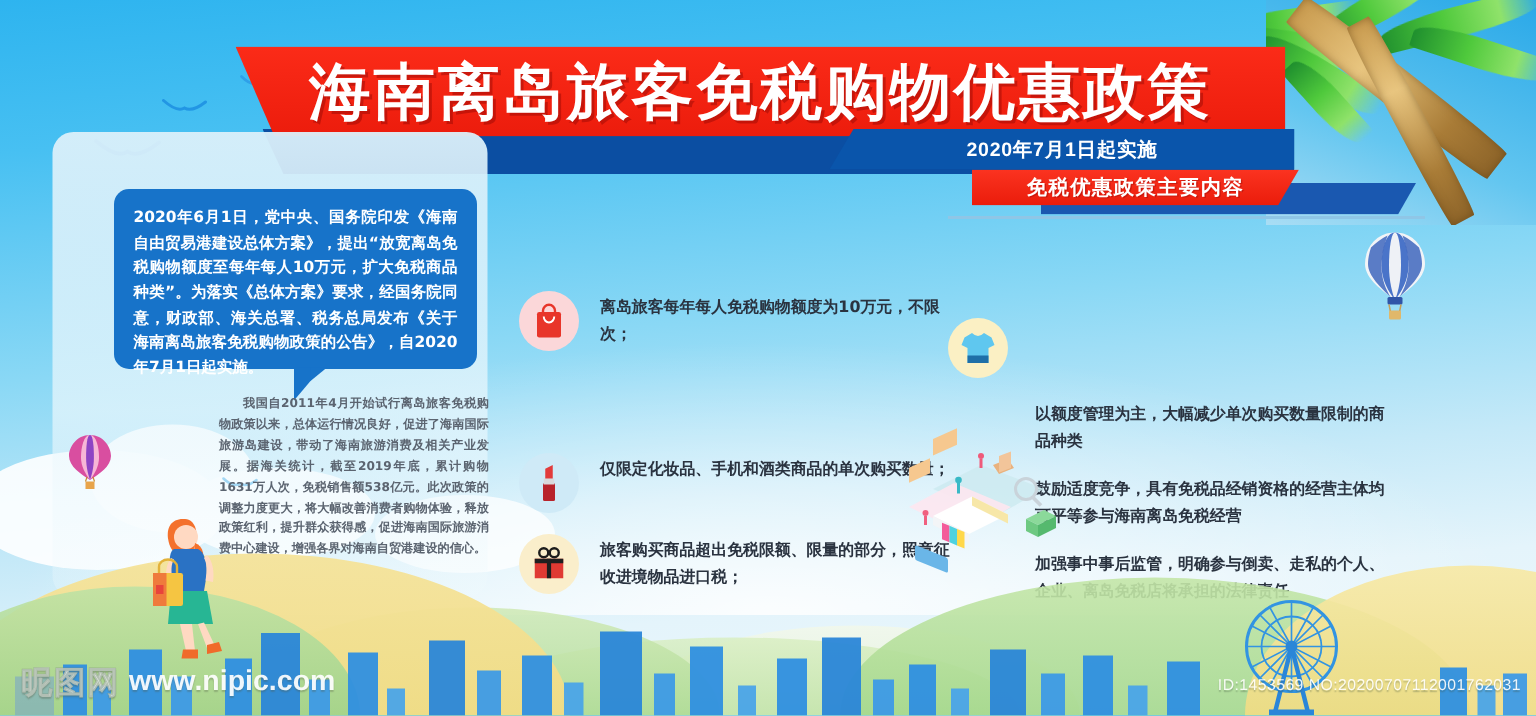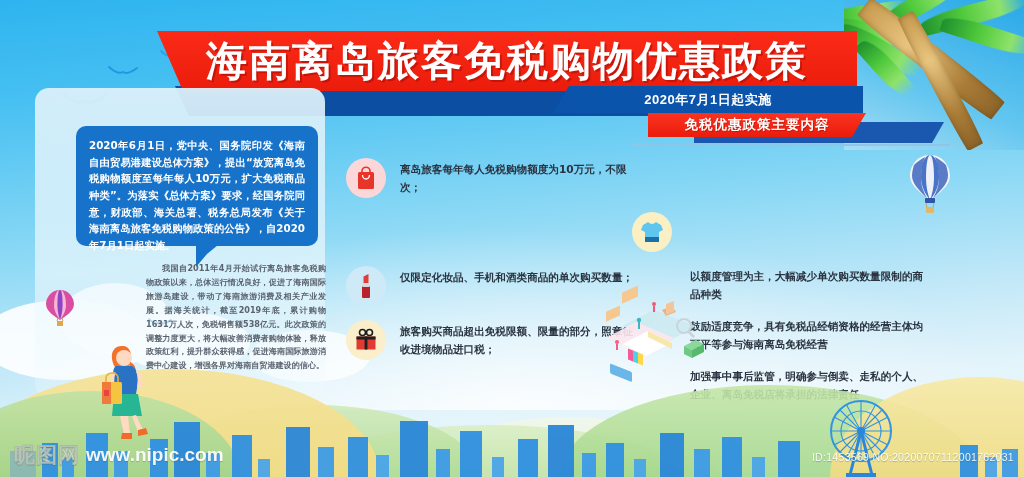--- a/index.html
+++ b/index.html
@@ -118,21 +118,21 @@
     display:flex; align-items:center; justify-content:center;
   }
   .ch-red span {
     color:#fff; font-size:13.5px; font-weight:bold; letter-spacing:1px;
     font-family:"DejaVu Sans","Liberation Sans",sans-serif;
     text-shadow:1px 1px 0 rgba(120,0,0,.3);
   }
   .ch-rule { position:absolute; left:-16px; top:31px; width:318px; height:1.5px; background:#8fc6e6; }
 
   
-  .item { position:absolute; display:flex; align-items:flex-start; gap:14px; width:290px; }
+  .item { position:absolute; display:flex; align-items:flex-start; gap:14px; width:290px;margin-top:36px; }
   .ic {
     width:40px; height:40px; border-radius:50%; flex:0 0 40px;
     display:flex; align-items:center; justify-content:center; position:relative;
   }
   .item p {
     color:#2a3340; font-size:10.6px; line-height:1.68; padding-top:3px;
     font-family:"DejaVu Sans","Liberation Sans",sans-serif; font-weight:bold;
   }
   
   .ritem { position:absolute; display:flex; align-items:flex-start; gap:12px; }

